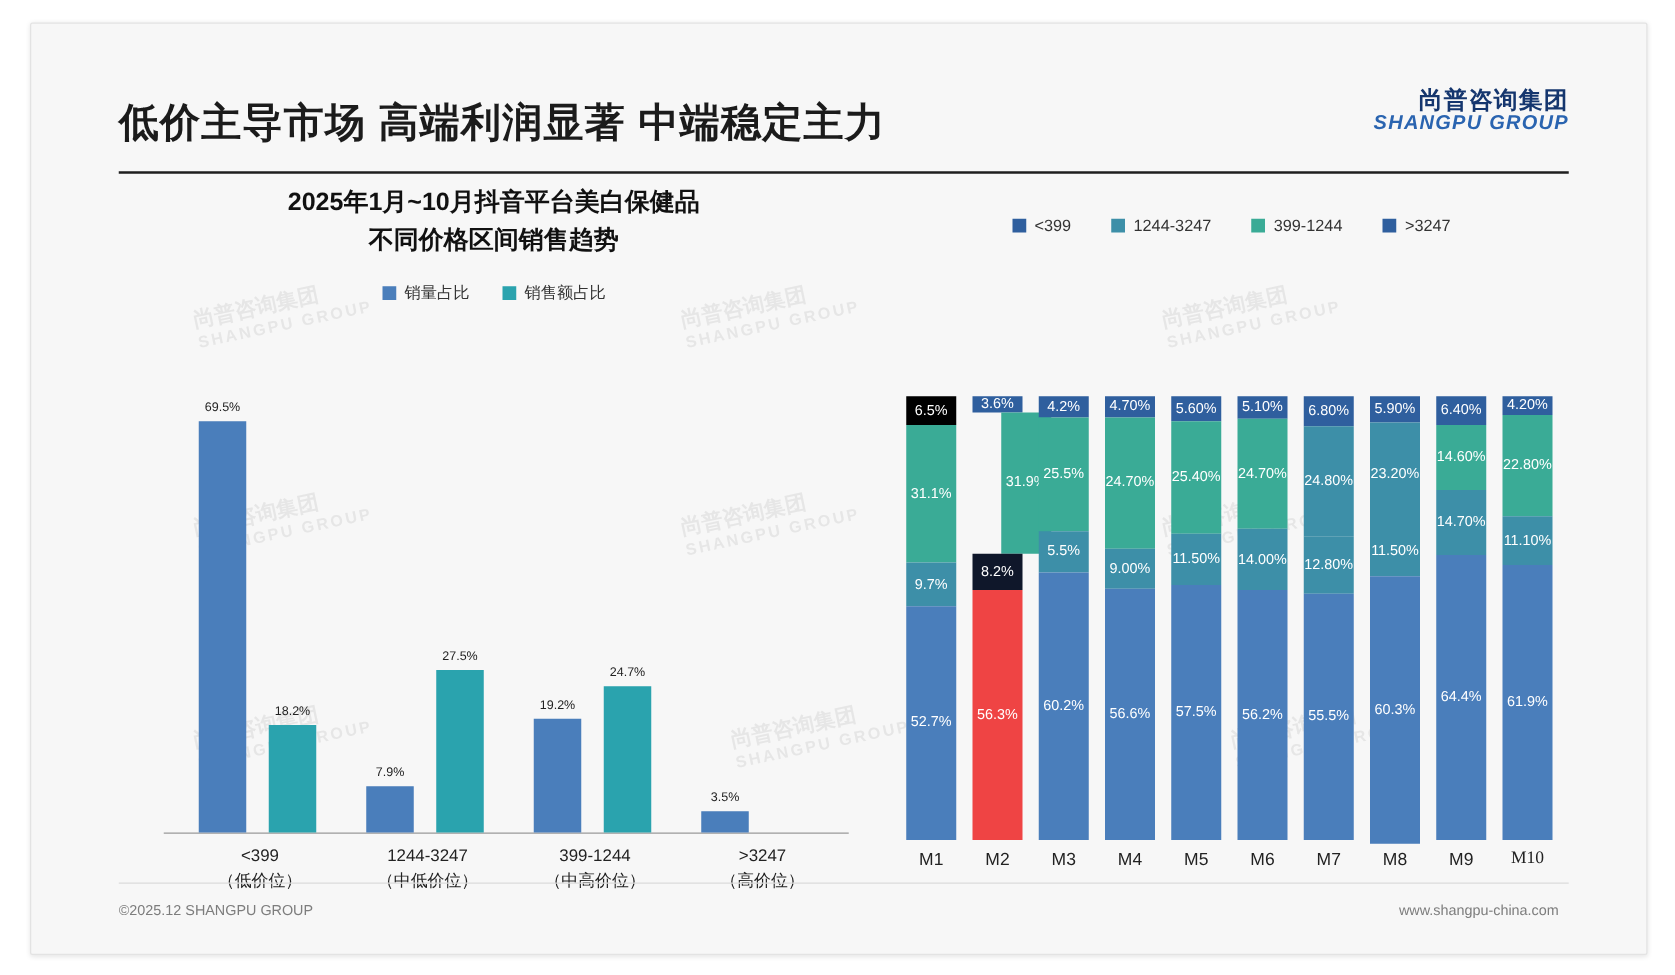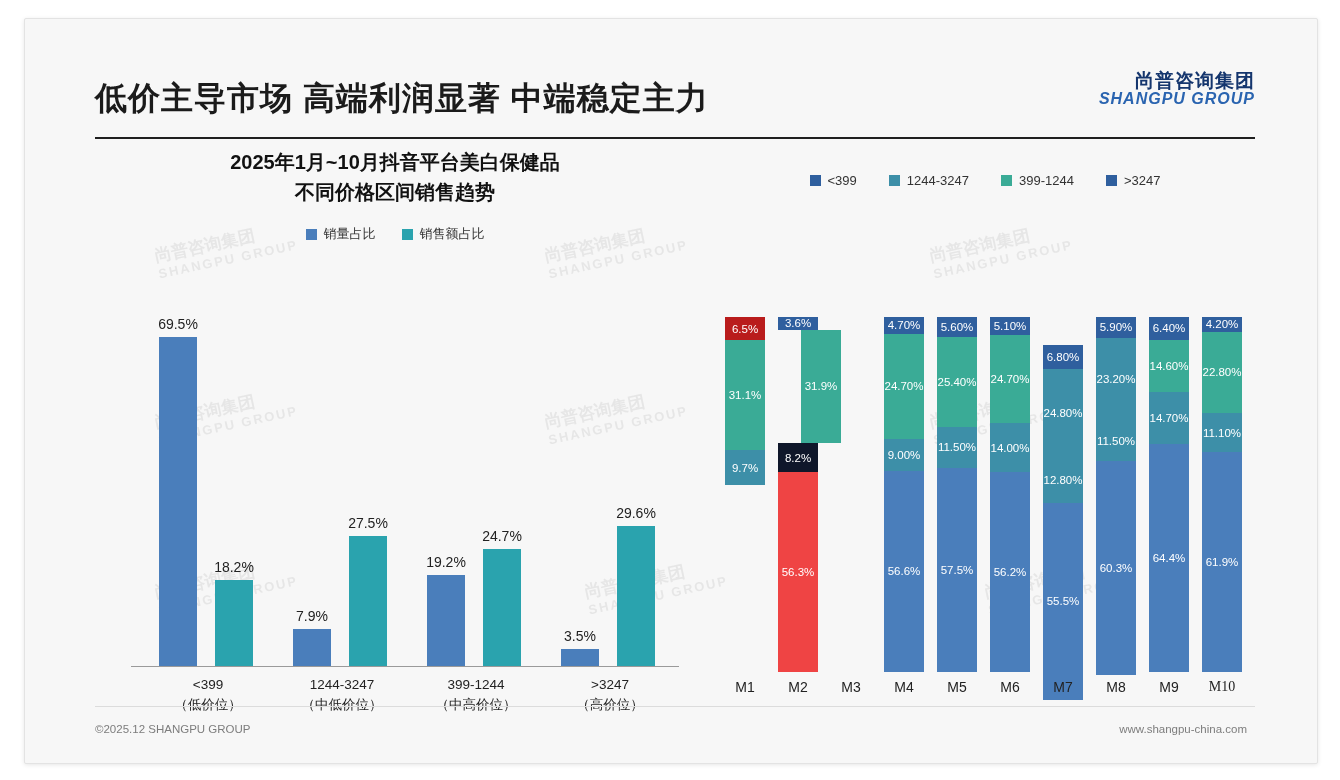--- a/index.html
+++ b/index.html
@@ -59,21 +59,21 @@
   .legend-right{gap:32px;margin-top:26px;}
   .legend-right .legend-item{font-size:13px;}
   
   .gchart{position:absolute;left:0;top:150px;width:600px;height:430px;}
   .gplot{position:absolute;left:36px;top:14px;width:548px;height:355px;}
   .axis-x{position:absolute;left:36px;top:369px;width:548px;height:1px;background:#9a9a9a;}
   .ggroup{position:absolute;bottom:0;height:100%;}
   .gbar{position:absolute;bottom:0;}
   .gbar .lbl{
     position:absolute;left:50%;transform:translateX(-50%);
-    bottom:100%;margin-bottom:5px;font-size:14px;color:#222;white-space:nowrap;
+    bottom:100%;margin-bottom:5px;font-size:10px;color:#222;white-space:nowrap;
   }
   .gcat{
     position:absolute;top:378px;text-align:center;font-size:13.5px;color:#222;line-height:1.45;
   }
   
   .schart{position:absolute;left:0;top:160px;width:560px;height:420px;}
   .splot{position:absolute;left:12px;top:10px;width:536px;height:355px;}
   .scol{position:absolute;bottom:0;width:40px;}
   .sseg{position:relative;width:100%;}
   .sseg span{
@@ -184,23 +184,20 @@
           </div>
           <div class="gbar" style="left:66px;width:38px;height:117px;background:#2aa3ae;">
             <span class="lbl">24.7%</span>
           </div>
         </div>
 
         <div class="ggroup" style="left:420px;width:118px;">
           <div class="gbar" style="left:10px;width:38px;height:17px;background:#4a7ebb;">
             <span class="lbl">3.5%</span>
           </div>
-          <div class="gbar" style="left:66px;width:38px;height:140px;background:#2aa3ae;">
-            <span class="lbl">29.6%</span>
-          </div>
         </div>
       </div>
 
       <div class="gcat" style="left:54px;width:118px;">
         <div>&lt;399</div>
         <div>（低价位）</div>
       </div>
       <div class="gcat" style="left:188px;width:118px;">
         <div>1244-3247</div>
         <div>（中低价位）</div>
@@ -233,46 +230,63 @@
       <div class="legend-item">
         <span class="legend-swatch" style="background:#2f5f9e"></span>
         <span>&gt;3247</span>
       </div>
     </div>
 
     <div class="schart">
       <div class="splot">
 
         <div class="scol" style="left:8px;height:100%;">
-          <div class="sseg" style="height:6.5%;background:#b91c1c;">
+          <div class="sseg" style="height:6.5%;background:#000000;">
               <span>6.5%</span>
             </div>
           <div class="sseg" style="height:31.1%;background:#3aab96;">
               <span>31.1%</span>
             </div>
           <div class="sseg" style="height:9.7%;background:#3d8fa8;">
               <span>9.7%</span>
+            </div>
+          <div class="sseg" style="height:52.7%;background:#4a7ebb;">
+              <span>52.7%</span>
             </div>
         </div>
 
         <div class="scol" style="left:61px;height:100%;">
           <div class="sseg" style="height:3.6%;background:#2f5f9e;">
               <span>3.6%</span>
             </div>
           <div class="sseg" style="height:31.9%;background:#3aab96;margin-left:23px;">
               <span>31.9%</span>
             </div>
           <div class="sseg" style="height:8.2%;background:#0f172a;">
               <span>8.2%</span>
             </div>
           <div class="sseg" style="height:56.3%;background:#ef4444;">
               <span>56.3%</span>
             </div>
         </div>
 
+        <div class="scol" style="left:114px;height:100%;">
+          <div class="sseg" style="height:4.8%;background:#2f5f9e;">
+              <span>4.2%</span>
+            </div>
+          <div class="sseg" style="height:25.5%;background:#3aab96;">
+              <span>25.5%</span>
+            </div>
+          <div class="sseg" style="height:9.5%;background:#3d8fa8;">
+              <span>5.5%</span>
+            </div>
+          <div class="sseg" style="height:60.2%;background:#4a7ebb;">
+              <span>60.2%</span>
+            </div>
+        </div>
 
         <div class="scol" style="left:167px;height:100%;">
           <div class="sseg" style="height:4.7%;background:#2f5f9e;">
               <span>4.70%</span>
             </div>
           <div class="sseg" style="height:29.7%;background:#3aab96;">
               <span>24.70%</span>
             </div>
           <div class="sseg" style="height:9.0%;background:#3d8fa8;">
               <span>9.00%</span>
@@ -306,21 +320,21 @@
             </div>
           <div class="sseg" style="height:14.0%;background:#3d8fa8;">
               <span>14.00%</span>
             </div>
           <div class="sseg" style="height:56.2%;background:#4a7ebb;">
               <span>56.2%</span>
             </div>
         </div>
 
         <div class="scol" style="left:326px;height:100%;">
-          <div class="sseg" style="height:6.8%;background:#2f5f9e;margin-top:28px;">
+          <div class="sseg" style="height:6.8%;background:#2f5f9e;">
               <span>6.80%</span>
             </div>
           <div class="sseg" style="height:24.8%;background:#3d8fa8;">
               <span>24.80%</span>
             </div>
           <div class="sseg" style="height:12.8%;background:#3d8fa8;">
               <span>12.80%</span>
             </div>
           <div class="sseg" style="height:55.5%;background:#4a7ebb;">
               <span>55.5%</span>

